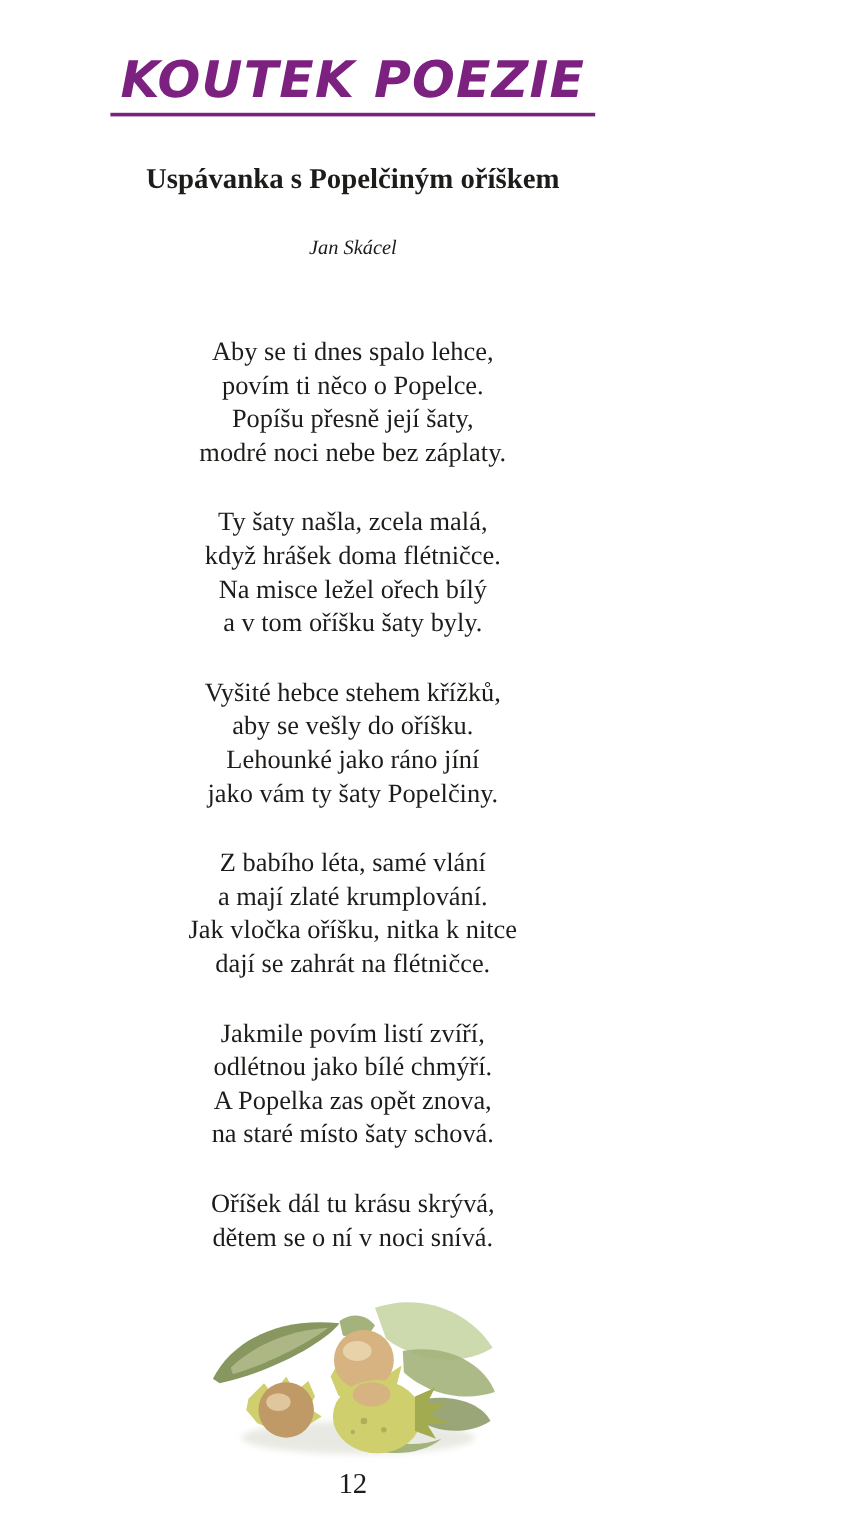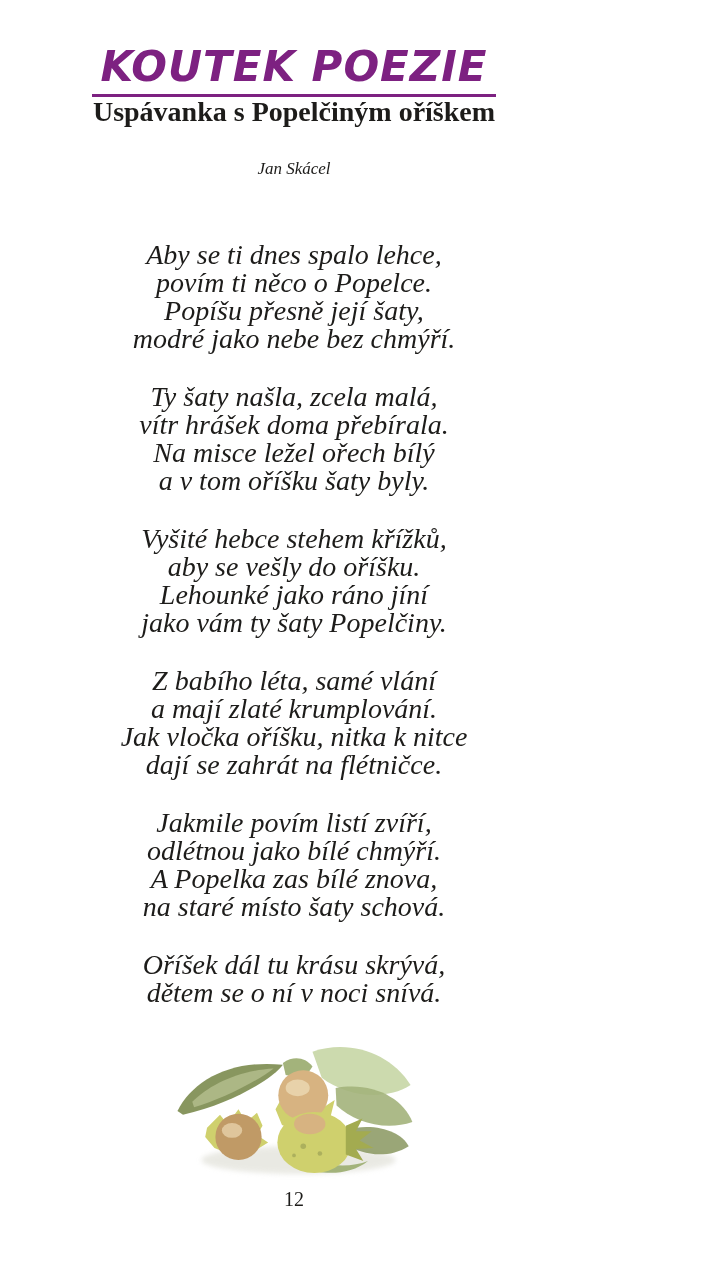--- a/index.html
+++ b/index.html
@@ -29,50 +29,50 @@
   }
   .title {
     font-family: "DejaVu Sans", sans-serif;
     font-style: italic;
     font-weight: bold;
     font-size: 42px;
     letter-spacing: 1px;
     white-space: nowrap;
   }
   .poem-title {
-    font-size: 28px;
+    margin-top: 38px;
+    font-size: 24px;
     font-weight: bold;
     line-height: 30px;
   }
   .poem-author {
     margin-top: 27px;
     font-size: 17px;
     font-style: italic;
     line-height: 29px;
   }
   .poem {
     margin-top: 58px;
-    font-size: 28px;
-    font-style: italic;
+    font-size: 22px;
   }
   .stanza {
     margin: 0 0 30px 0;
   }
   .stanza:last-child { margin-bottom: 0; }
   .line {
     line-height: 28px;
     white-space: nowrap;
   }
   .photo-wrap {
     margin-top: 30px;
     line-height: 0;
   }
   .page-number {
     margin-top: 2px;
-    font-size: 20px;
+    font-size: 24px;
     line-height: 24px;
   }
 </style>
 </head>
 <body>
 
 <div class="page">
 
   <div class="title-wrap" style="color: rgb(125, 33, 129);">
     <span class="title">KOUTEK POEZIE</span>
@@ -80,44 +80,44 @@
 
   <div class="poem-title">Uspávanka s Popelčiným oříškem</div>
 
   <div class="poem-author">Jan Skácel</div>
 
   <div class="poem">
     <div class="stanza">
       <div class="line">Aby se ti dnes spalo lehce,</div>
       <div class="line">povím ti něco o Popelce.</div>
       <div class="line">Popíšu přesně její šaty,</div>
-      <div class="line">modré jako nebe bez chmýří.</div>
+      <div class="line">modré noci nebe bez záplaty.</div>
     </div>
     <div class="stanza">
       <div class="line">Ty šaty našla, zcela malá,</div>
-      <div class="line">vítr hrášek doma přebírala.</div>
+      <div class="line">když hrášek doma flétničce.</div>
       <div class="line">Na misce ležel ořech bílý</div>
       <div class="line">a v tom oříšku šaty byly.</div>
     </div>
     <div class="stanza">
       <div class="line">Vyšité hebce stehem křížků,</div>
       <div class="line">aby se vešly do oříšku.</div>
       <div class="line">Lehounké jako ráno jíní</div>
       <div class="line">jako vám ty šaty Popelčiny.</div>
     </div>
     <div class="stanza">
       <div class="line">Z babího léta, samé vlání</div>
       <div class="line">a mají zlaté krumplování.</div>
       <div class="line">Jak vločka oříšku, nitka k nitce</div>
       <div class="line">dají se zahrát na flétničce.</div>
     </div>
     <div class="stanza">
       <div class="line">Jakmile povím listí zvíří,</div>
       <div class="line">odlétnou jako bílé chmýří.</div>
-      <div class="line">A Popelka zas bílé znova,</div>
+      <div class="line">A Popelka zas opět znova,</div>
       <div class="line">na staré místo šaty schová.</div>
     </div>
     <div class="stanza">
       <div class="line">Oříšek dál tu krásu skrývá,</div>
       <div class="line">dětem se o ní v noci snívá.</div>
     </div>
   </div>
 
   <div class="photo-wrap">
     <svg width="280" height="148" viewBox="0 0 280 160">

